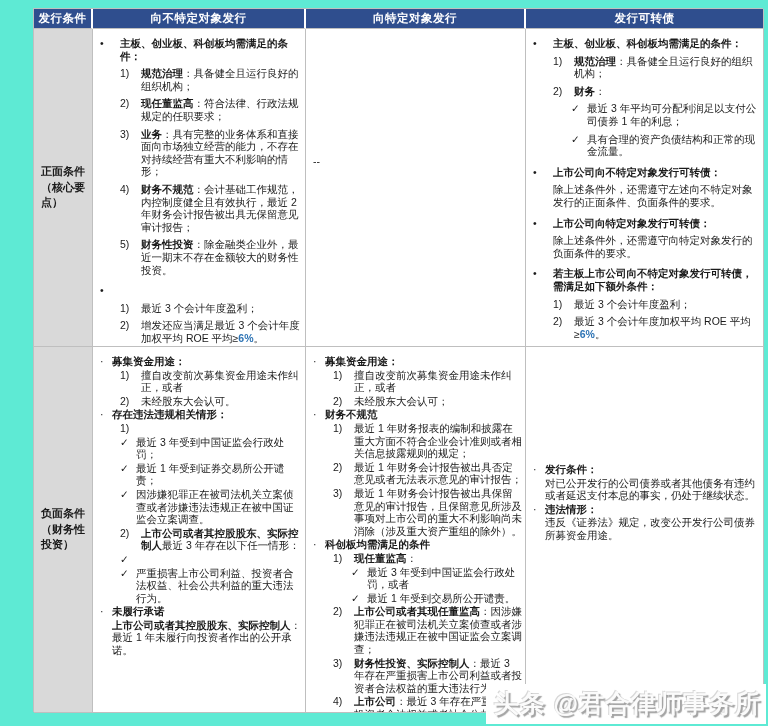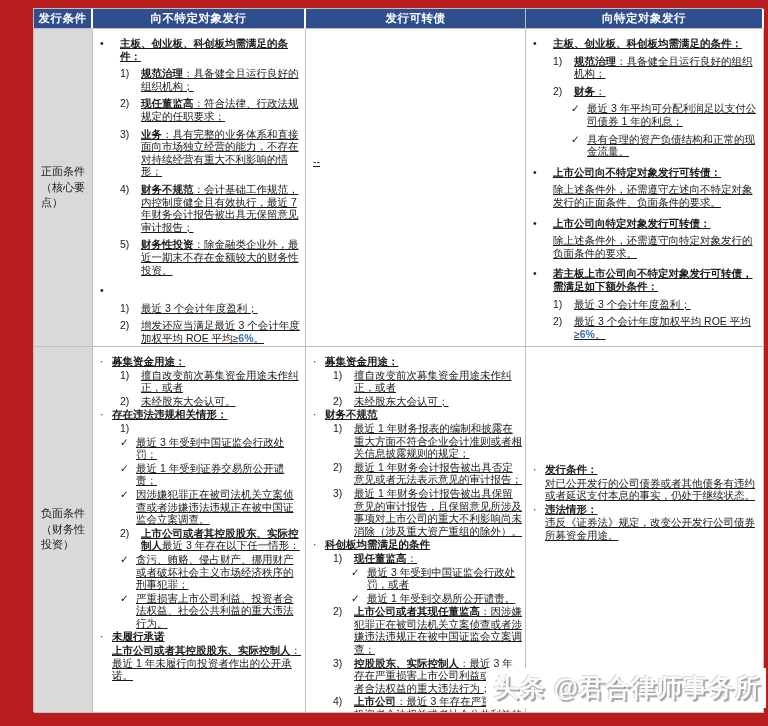--- a/index.html
+++ b/index.html
@@ -10,21 +10,21 @@
     --text:#1a1a1a;
     --accent-blue:#2e74b5;
   }
   *{box-sizing:border-box;}
   html,body{margin:0;padding:0;}
   body{
     width:768px;height:726px;background:#ffffff;
     font-family:"Liberation Sans","DejaVu Sans",sans-serif;
     color:var(--text);
   }
-  .page{position:relative;width:768px;height:726px;overflow:hidden;background:#b91c1c;}
+  .page{position:relative;width:768px;height:726px;overflow:hidden;background:#5eead4;}
   .tablewrap{
     position:absolute;left:33px;top:8px;width:730px;height:704px;
     display:grid;
     grid-template-columns:59px 213px 220px 238px;
     grid-template-rows:20px 318px 366px;
     border-left:1px solid var(--border);
     border-top:1px solid var(--border);
   }
   .th{
     background:var(--header-bg);color:var(--header-text);
@@ -36,53 +36,53 @@
   .th.last{border-right:1px solid var(--border);}
   .td{
     border-right:1px solid var(--border);
     border-bottom:1px solid var(--border);
     overflow:hidden;background:#fff;
   }
   .label{
     background:var(--label-bg);
     display:flex;align-items:center;
     padding:0 3px 0 7px;
-    font-weight:normal;font-size:11px;line-height:1.45;
+    font-weight:bold;font-size:11px;line-height:1.45;
   }
   .body{padding:8px 3px 3px 5px;font-size:10.5px;line-height:1.2;}
   .center{display:flex;flex-direction:column;justify-content:center;padding-bottom:55px;}
   .pushdown{padding-top:116px;}
   .blk{display:flex;align-items:flex-start;margin:0 0 1px 0;}
   .r1 .blk{margin-bottom:5px;}
   .blk.sep{margin-top:8px;}
   .i0{padding-left:2px;}
   .i1{padding-left:22px;}
   .i2{padding-left:40px;}
   .mk{flex:none;display:inline-block;}
-  .tx{flex:1;min-width:0;text-decoration:underline;}
+  .tx{flex:1;min-width:0;}
   .bd{font-weight:bold;}
   .blue{color:var(--accent-blue);font-weight:bold;}
   .watermark{
-    position:absolute;right:2px;bottom:18px;
+    position:absolute;right:2px;bottom:2px;
     font-size:25px;font-weight:bold;letter-spacing:1px;
     color:#fbfbfb;background:#ffffff;padding:3px 5px 4px 8px;
     text-shadow:2px 2px 1px #a3a3a3, -1px -1px 0 #d8d8d8;
     white-space:nowrap;
   }
 </style>
 </head>
 <body>
 
 <div class="page">
   <div class="tablewrap">
 
     <div class="th">发行条件</div>
     <div class="th">向不特定对象发行</div>
+    <div class="th">向特定对象发行</div>
     <div class="th last">发行可转债</div>
-    <div class="th">向特定对象发行</div>
 
     <div class="td label r1">
       <span>正面条件（核心要点）</span>
     </div>
     <div class="td body r1">
         <div class="blk i0">
           <span class="mk" style="width: 20px;">•</span>
           <span class="tx"><span class="bd">主板、创业板、科创板均需满足的条件：</span></span>
         </div>
         <div class="blk i1">
@@ -92,21 +92,21 @@
         <div class="blk i1">
           <span class="mk" style="width: 21px;">2)</span>
           <span class="tx"><span class="bd">现任董监高</span><span>：符合法律、行政法规规定的任职要求；</span></span>
         </div>
         <div class="blk i1">
           <span class="mk" style="width: 21px;">3)</span>
           <span class="tx"><span class="bd">业务</span><span>：具有完整的业务体系和直接面向市场独立经营的能力，不存在对持续经营有重大不利影响的情形；</span></span>
         </div>
         <div class="blk i1">
           <span class="mk" style="width: 21px;">4)</span>
-          <span class="tx"><span class="bd">财务不规范</span><span>：会计基础工作规范，内控制度健全且有效执行，最近 7 年财务会计报告被出具无保留意见审计报告；</span></span>
+          <span class="tx"><span class="bd">财务不规范</span><span>：会计基础工作规范，内控制度健全且有效执行，最近 2 年财务会计报告被出具无保留意见审计报告；</span></span>
         </div>
         <div class="blk i1">
           <span class="mk" style="width: 21px;">5)</span>
           <span class="tx"><span class="bd">财务性投资</span><span>：除金融类企业外，最近一期末不存在金额较大的财务性投资。</span></span>
         </div>
         <div class="blk i0 sep">
           <span class="mk" style="width: 20px;">•</span>
         </div>
         <div class="blk i1">
           <span class="mk" style="width: 21px;">1)</span>
@@ -207,21 +207,20 @@
         <div class="blk i1">
           <span class="mk" style="width: 16px;">✓</span>
           <span class="tx"><span>因涉嫌犯罪正在被司法机关立案侦查或者涉嫌违法违规正在被中国证监会立案调查。</span></span>
         </div>
         <div class="blk i1">
           <span class="mk" style="width: 21px;">2)</span>
           <span class="tx"><span class="bd">上市公司或者其控股股东、实际控制人</span><span>最近 3 年存在以下任一情形：</span></span>
         </div>
         <div class="blk i1">
           <span class="mk" style="width: 16px;">✓</span>
-          <span class="tx"><span>贪污、贿赂、侵占财产、挪用财产或者破坏社会主义市场经济秩序的刑事犯罪；</span></span>
         </div>
         <div class="blk i1">
           <span class="mk" style="width: 16px;">✓</span>
           <span class="tx"><span>严重损害上市公司利益、投资者合法权益、社会公共利益的重大违法行为。</span></span>
         </div>
         <div class="blk i0">
           <span class="mk" style="width: 12px;">·</span>
           <span class="tx"><span class="bd">未履行承诺</span></span>
         </div>
         <div class="blk i0">
@@ -273,21 +272,21 @@
         <div class="blk i2">
           <span class="mk" style="width: 16px;">✓</span>
           <span class="tx"><span>最近 1 年受到交易所公开谴责。</span></span>
         </div>
         <div class="blk i1">
           <span class="mk" style="width: 21px;">2)</span>
           <span class="tx"><span class="bd">上市公司或者其现任董监高</span><span>：因涉嫌犯罪正在被司法机关立案侦查或者涉嫌违法违规正在被中国证监会立案调查；</span></span>
         </div>
         <div class="blk i1">
           <span class="mk" style="width: 21px;">3)</span>
-          <span class="tx"><span class="bd">控股股东、实际控制人</span><span>：最近 3 年存在严重损害上市公司利益或者投资者合法权益的重大违法行为；</span></span>
+          <span class="tx"><span class="bd">财务性投资、实际控制人</span><span>：最近 3 年存在严重损害上市公司利益或者投资者合法权益的重大违法行为；</span></span>
         </div>
         <div class="blk i1">
           <span class="mk" style="width: 21px;">4)</span>
           <span class="tx"><span class="bd">上市公司</span><span>：最近 3 年存在严重损害投资者合法权益或者社会公共利益的重大违法行为。</span></span>
         </div>
       </div>
     <div class="td body r2 pushdown">
         <div class="blk i0">
           <span class="mk" style="width: 12px;">·</span>
           <span class="tx"><span class="bd">发行条件：</span></span>

